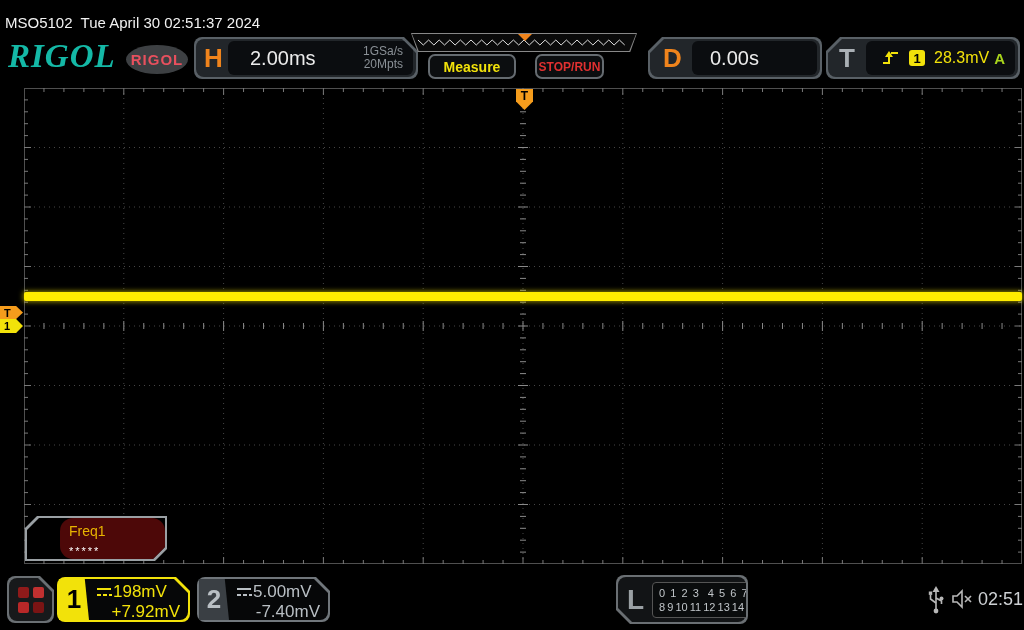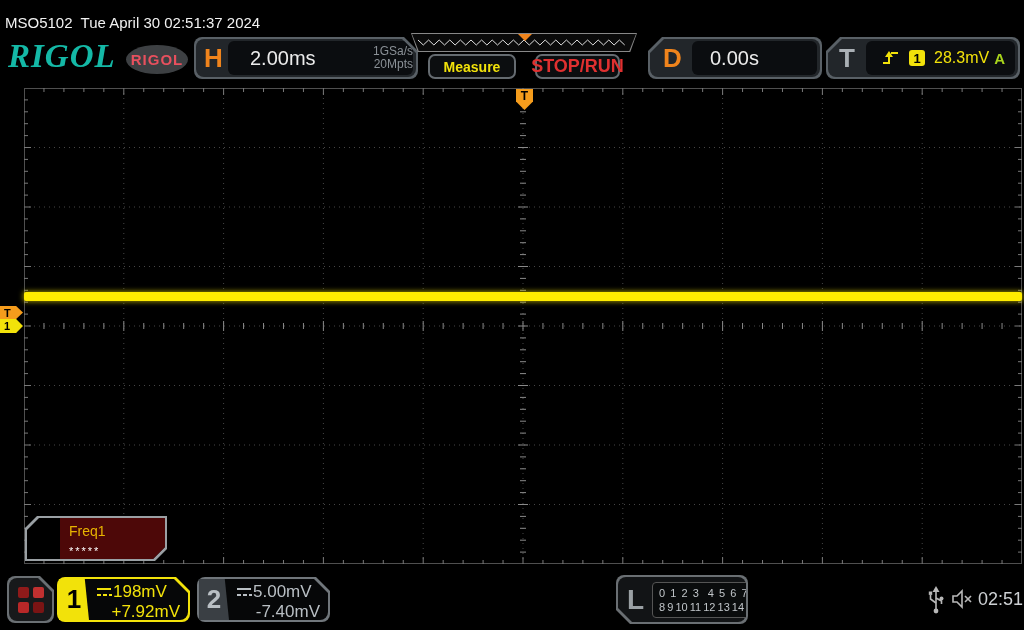--- a/index.html
+++ b/index.html
@@ -24,35 +24,35 @@
   .cut-tlbr{clip-path:polygon(12px 0,100% 0,100% calc(100% - 12px),calc(100% - 12px) 100%,0 100%,0 12px);}
   .rounded{border-radius:8px;}
 
   .h-panel{left:194px;top:37px;width:224px;height:42px;}
   .big-letter{position:absolute;top:4px;font-size:26px;font-weight:bold;}
   .orange{color:#f0841c;}
   .gray-letter{color:#aab0b5;}
   .inset{position:absolute;background:#0b0d10;border-radius:6px;display:flex;align-items:center;}
   .h-inset{left:32px;top:2px;right:3px;bottom:2px;}
   .timebase{font-size:20px;color:#ececec;margin-left:22px;}
-  .rates{margin-left:auto;text-align:right;color:#8a9096;font-size:12px;line-height:13px;}
+  .rates{margin-left:auto;margin-right:10px;text-align:right;color:#8a9096;font-size:12px;line-height:13px;}
 
   .overview{position:absolute;left:411px;top:33px;width:226px;height:19px;
             clip-path:polygon(0 0,100% 0,97% 100%,3% 100%);background:#888;}
   .overview-face{position:absolute;inset:1px;background:#0a0a0a;
             clip-path:polygon(0 0,100% 0,97% 100%,3% 100%);}
   .ov-tri{position:absolute;left:107px;top:1px;width:0;height:0;
           border-left:7px solid transparent;border-right:7px solid transparent;
           border-top:7px solid #f0841c;}
 
   .tb-btn{position:absolute;top:54px;height:25px;background:#0c0e10;border:2px solid #656b70;
           border-radius:7px;display:flex;align-items:center;justify-content:center;
           font-weight:bold;font-size:14px;box-sizing:border-box;}
   .measure-btn{left:428px;width:88px;color:#f2e20a;}
-  .stoprun-btn{left:535px;width:85px;color:#e03030;font-size:18px;}
+  .stoprun-btn{left:535px;width:69px;color:#e03030;font-size:12px;}
 
   .d-panel{left:648px;top:37px;width:174px;height:42px;}
   .d-inset{left:42px;top:2px;right:3px;bottom:2px;}
   .delay-value{font-size:20px;color:#ececec;margin-left:18px;}
 
   .t-panel{left:826px;top:37px;width:194px;height:42px;}
   .t-inset{left:38px;top:2px;right:3px;bottom:2px;}
   .src-badge{width:16px;height:16px;background:#f2e20a;color:#000;border-radius:3px;
              font-size:13px;font-weight:bold;display:flex;align-items:center;justify-content:center;margin-left:9px;}
   .trig-level{color:#f2e20a;font-size:16px;margin-left:9px;text-align:center;}
@@ -67,21 +67,21 @@
          color:#000;font-size:12px;font-weight:bold;text-align:center;line-height:15px;}
   .side-marker{position:absolute;left:0;width:23px;color:#000;font-size:11px;font-weight:bold;
          clip-path:polygon(0 0,70% 0,100% 50%,70% 100%,0 100%);
          display:flex;align-items:center;padding-left:4px;box-sizing:border-box;}
   .marker-t{top:306px;height:13px;background:#f59c1c;}
   .marker-1{top:319px;height:14px;background:#f2e20a;}
 
   
   .freq-box{left:25px;top:516px;width:142px;height:45px;background:#9aa0a4;}
   .freq-face{position:absolute;inset:2px;background:#000;}
-  .freq-red{position:absolute;left:33px;top:0;right:0;bottom:0;background:#4d0808;padding:5px 0 0 9px;box-sizing:border-box;}
+  .freq-red{position:absolute;left:33px;top:0;right:0;bottom:0;background:#4d0808;padding:5px 0 0 9px;box-sizing:border-box;border-radius:13px;}
   .freq-name{color:#e8b400;font-size:14px;}
   .freq-value{color:#fff;font-size:11px;letter-spacing:2px;margin-top:6px;}
 
   
   .menu-btn{left:7px;top:576px;width:47px;height:47px;background:#6a6f73;}
   .menu-face{position:absolute;inset:2px;background:#17191b;display:flex;align-items:center;justify-content:center;}
   .menu-grid{display:grid;grid-template-columns:11px 11px;grid-template-rows:11px 11px;gap:4px;}
   .sq{border-radius:2px;}
   .sq1{background:#8f1a1a;} .sq2{background:#c03030;} .sq3{background:#b82828;} .sq4{background:#7a1414;}
 

